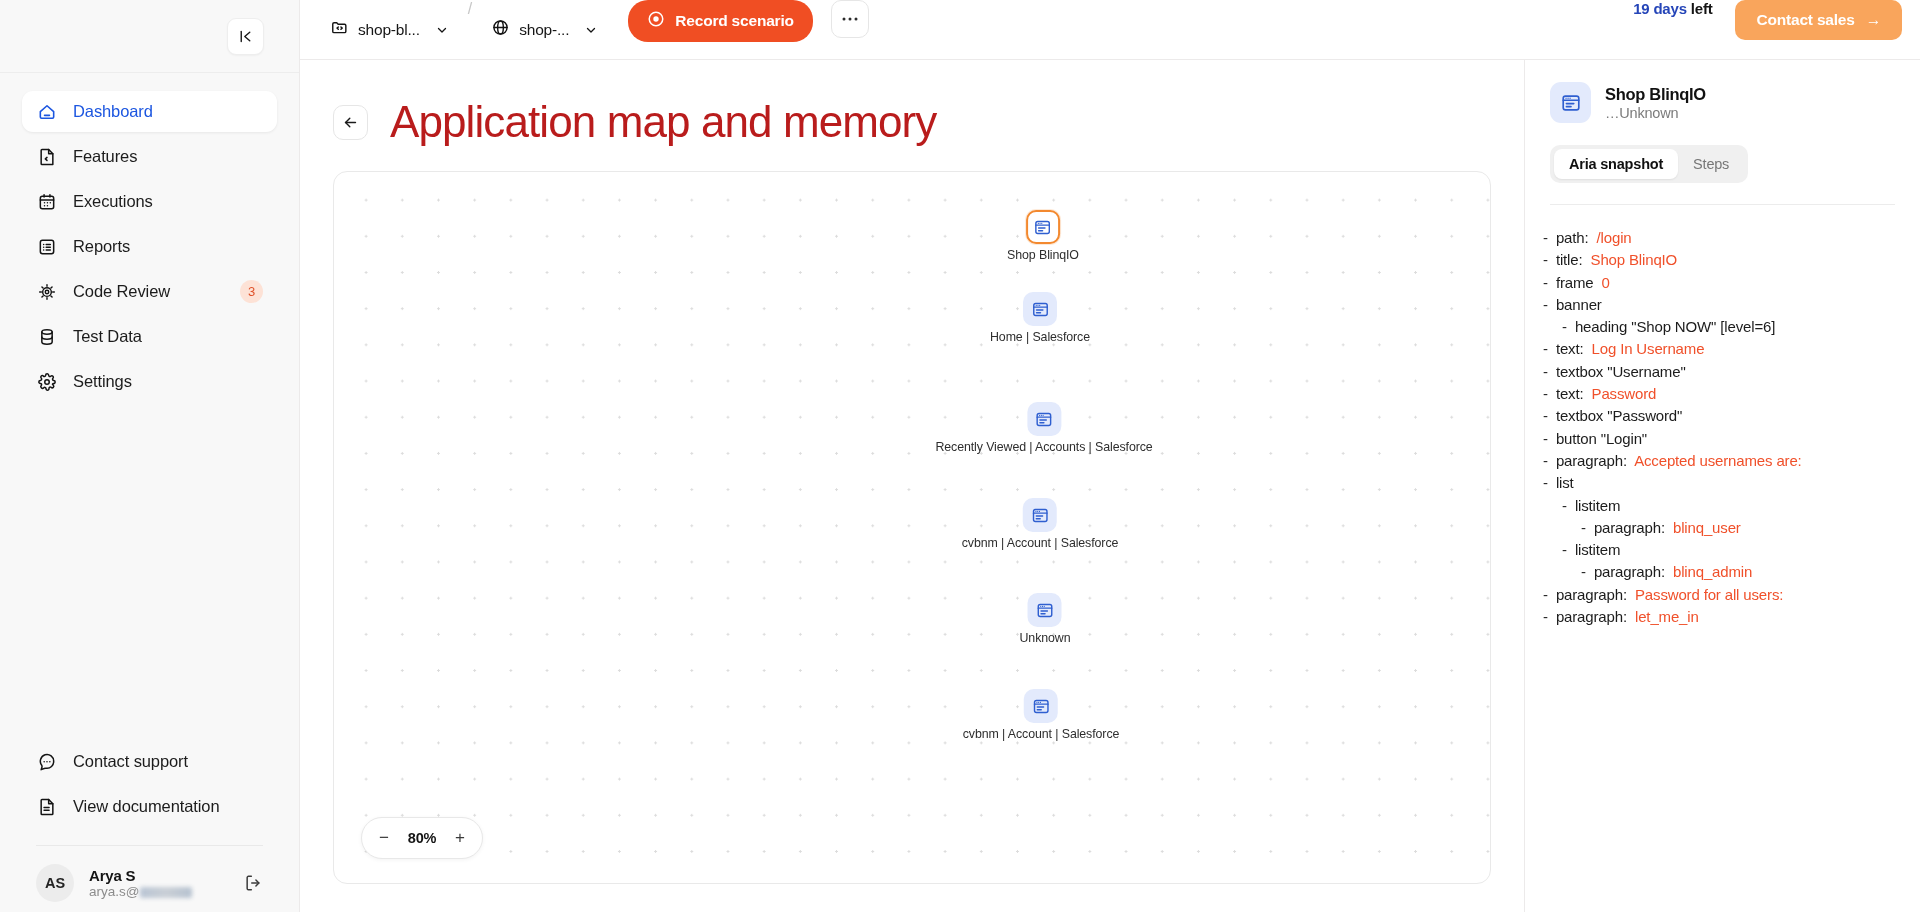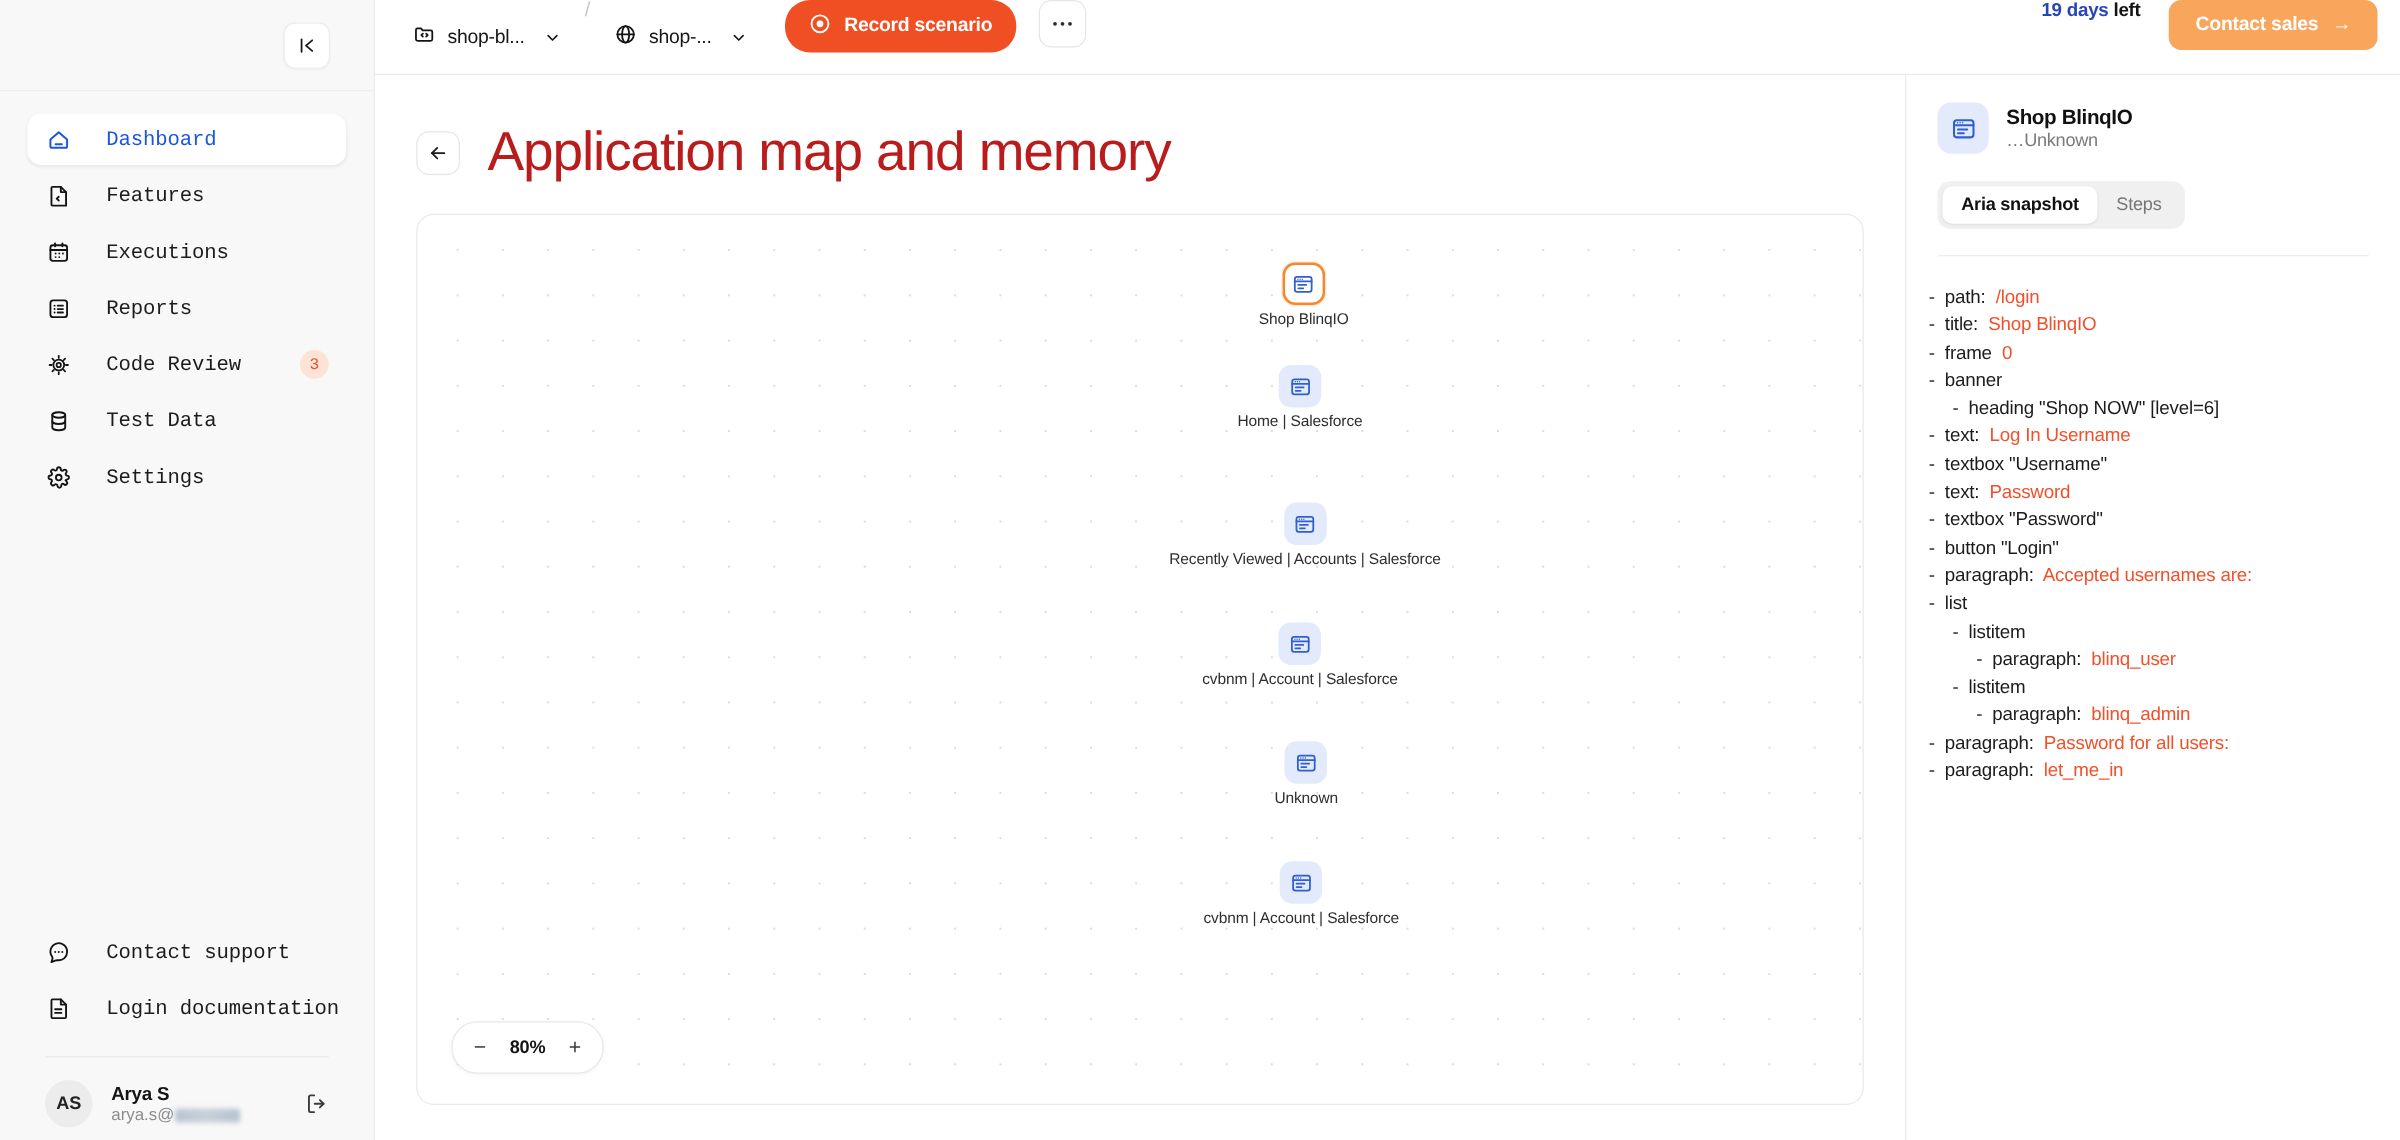--- a/index.html
+++ b/index.html
@@ -23,26 +23,25 @@
   .sb-top { height: 73px; display: flex; align-items: center; justify-content: flex-end; padding-right: 35px; border-bottom: 1px solid #ededed;}
   .collapse-btn {
     width: 37px; height: 37px; border-radius: 9px;
     background: #ffffff; border: 1px solid #eeeeee;
     display: flex; align-items: center; justify-content: center;
     cursor: pointer;
     box-shadow: 0 1px 2px rgba(0,0,0,0.04);
   }
   .sb-nav { padding: 18px 22px 0 22px; display:flex; flex-direction: column; gap: 4px; }
   .nav-item {
-    display: flex; align-items: center; gap: 28px;
+    display: flex; align-items: center; gap: 16px;
     height: 41px; padding: 0 14px;
     border-radius: 11px; cursor: pointer;
     color: #1c1c1c; font-size: 16.5px; letter-spacing: -0.1px;
     position: relative;
-    font-family: Liberation Mono, monospace;
   }
   .nav-item.active {
     background: #ffffff; color: #1a56db;
     box-shadow: 0 1px 3px rgba(0,0,0,0.07);
   }
   .nav-item.active .nav-label { color: #1c56e0; }
   .nav-icon { width: 21px; height: 21px; display:flex; align-items:center; justify-content:center; flex:0 0 21px;}
   .nav-label { flex: 1; white-space: nowrap; }
   .badge {
     background: #fde2d6; color: #e0522a;
@@ -338,21 +337,21 @@
 
       <div class="nav-item">
         <span class="nav-icon">
           <svg width="20" height="20" viewBox="0 0 24 24" fill="none" stroke="#141414" stroke-width="1.8" stroke-linecap="round" stroke-linejoin="round">
             <path d="M6 3h8l5 5v12a1 1 0 0 1-1 1H6a1 1 0 0 1-1-1V4a1 1 0 0 1 1-1z"></path>
             <path d="M14 3v5h5"></path>
               <line x1="8.5" y1="12.5" x2="14.5" y2="12.5"></line>
             <line x1="8.5" y1="16" x2="14.5" y2="16"></line>
           </svg>
         </span>
-        <span class="nav-label">Login documentation</span>
+        <span class="nav-label">View documentation</span>
       </div>
 
       <div class="sb-divider"></div>
 
       <div class="user-row">
         <div class="avatar">AS</div>
         <div class="user-meta">
           <div class="user-name">Arya S</div>
           <div class="user-email">
             <span>arya.s@</span>

